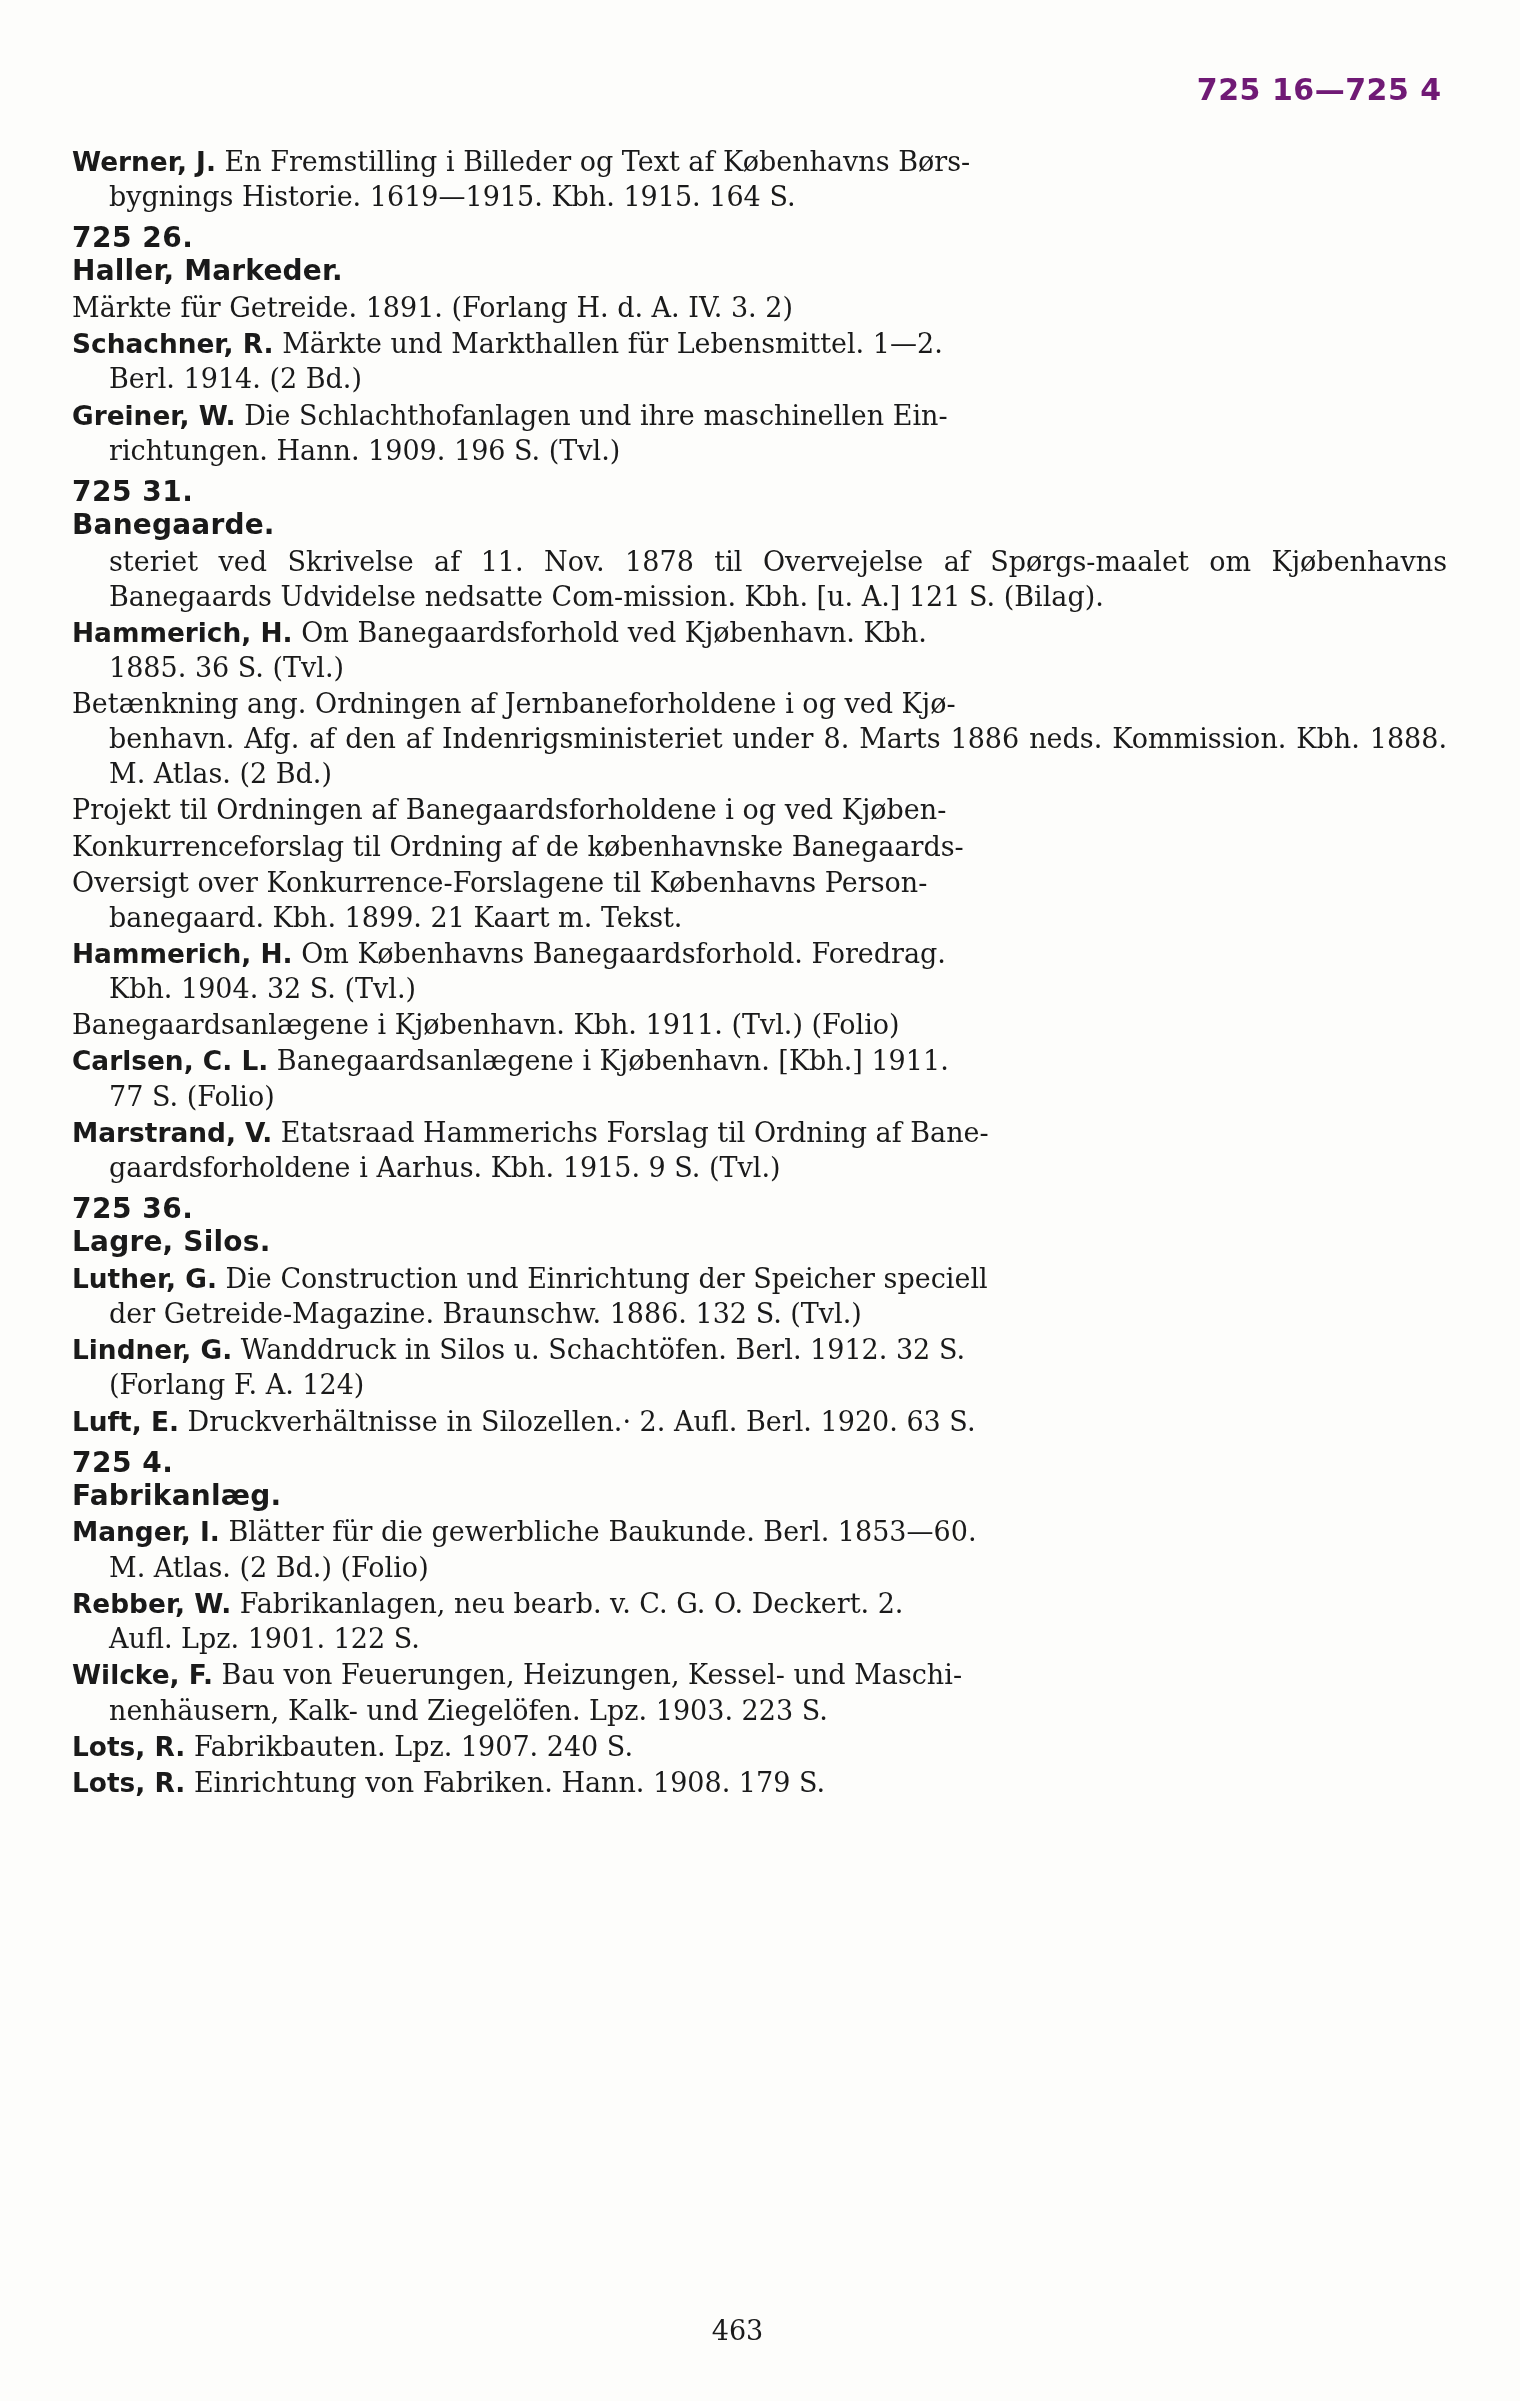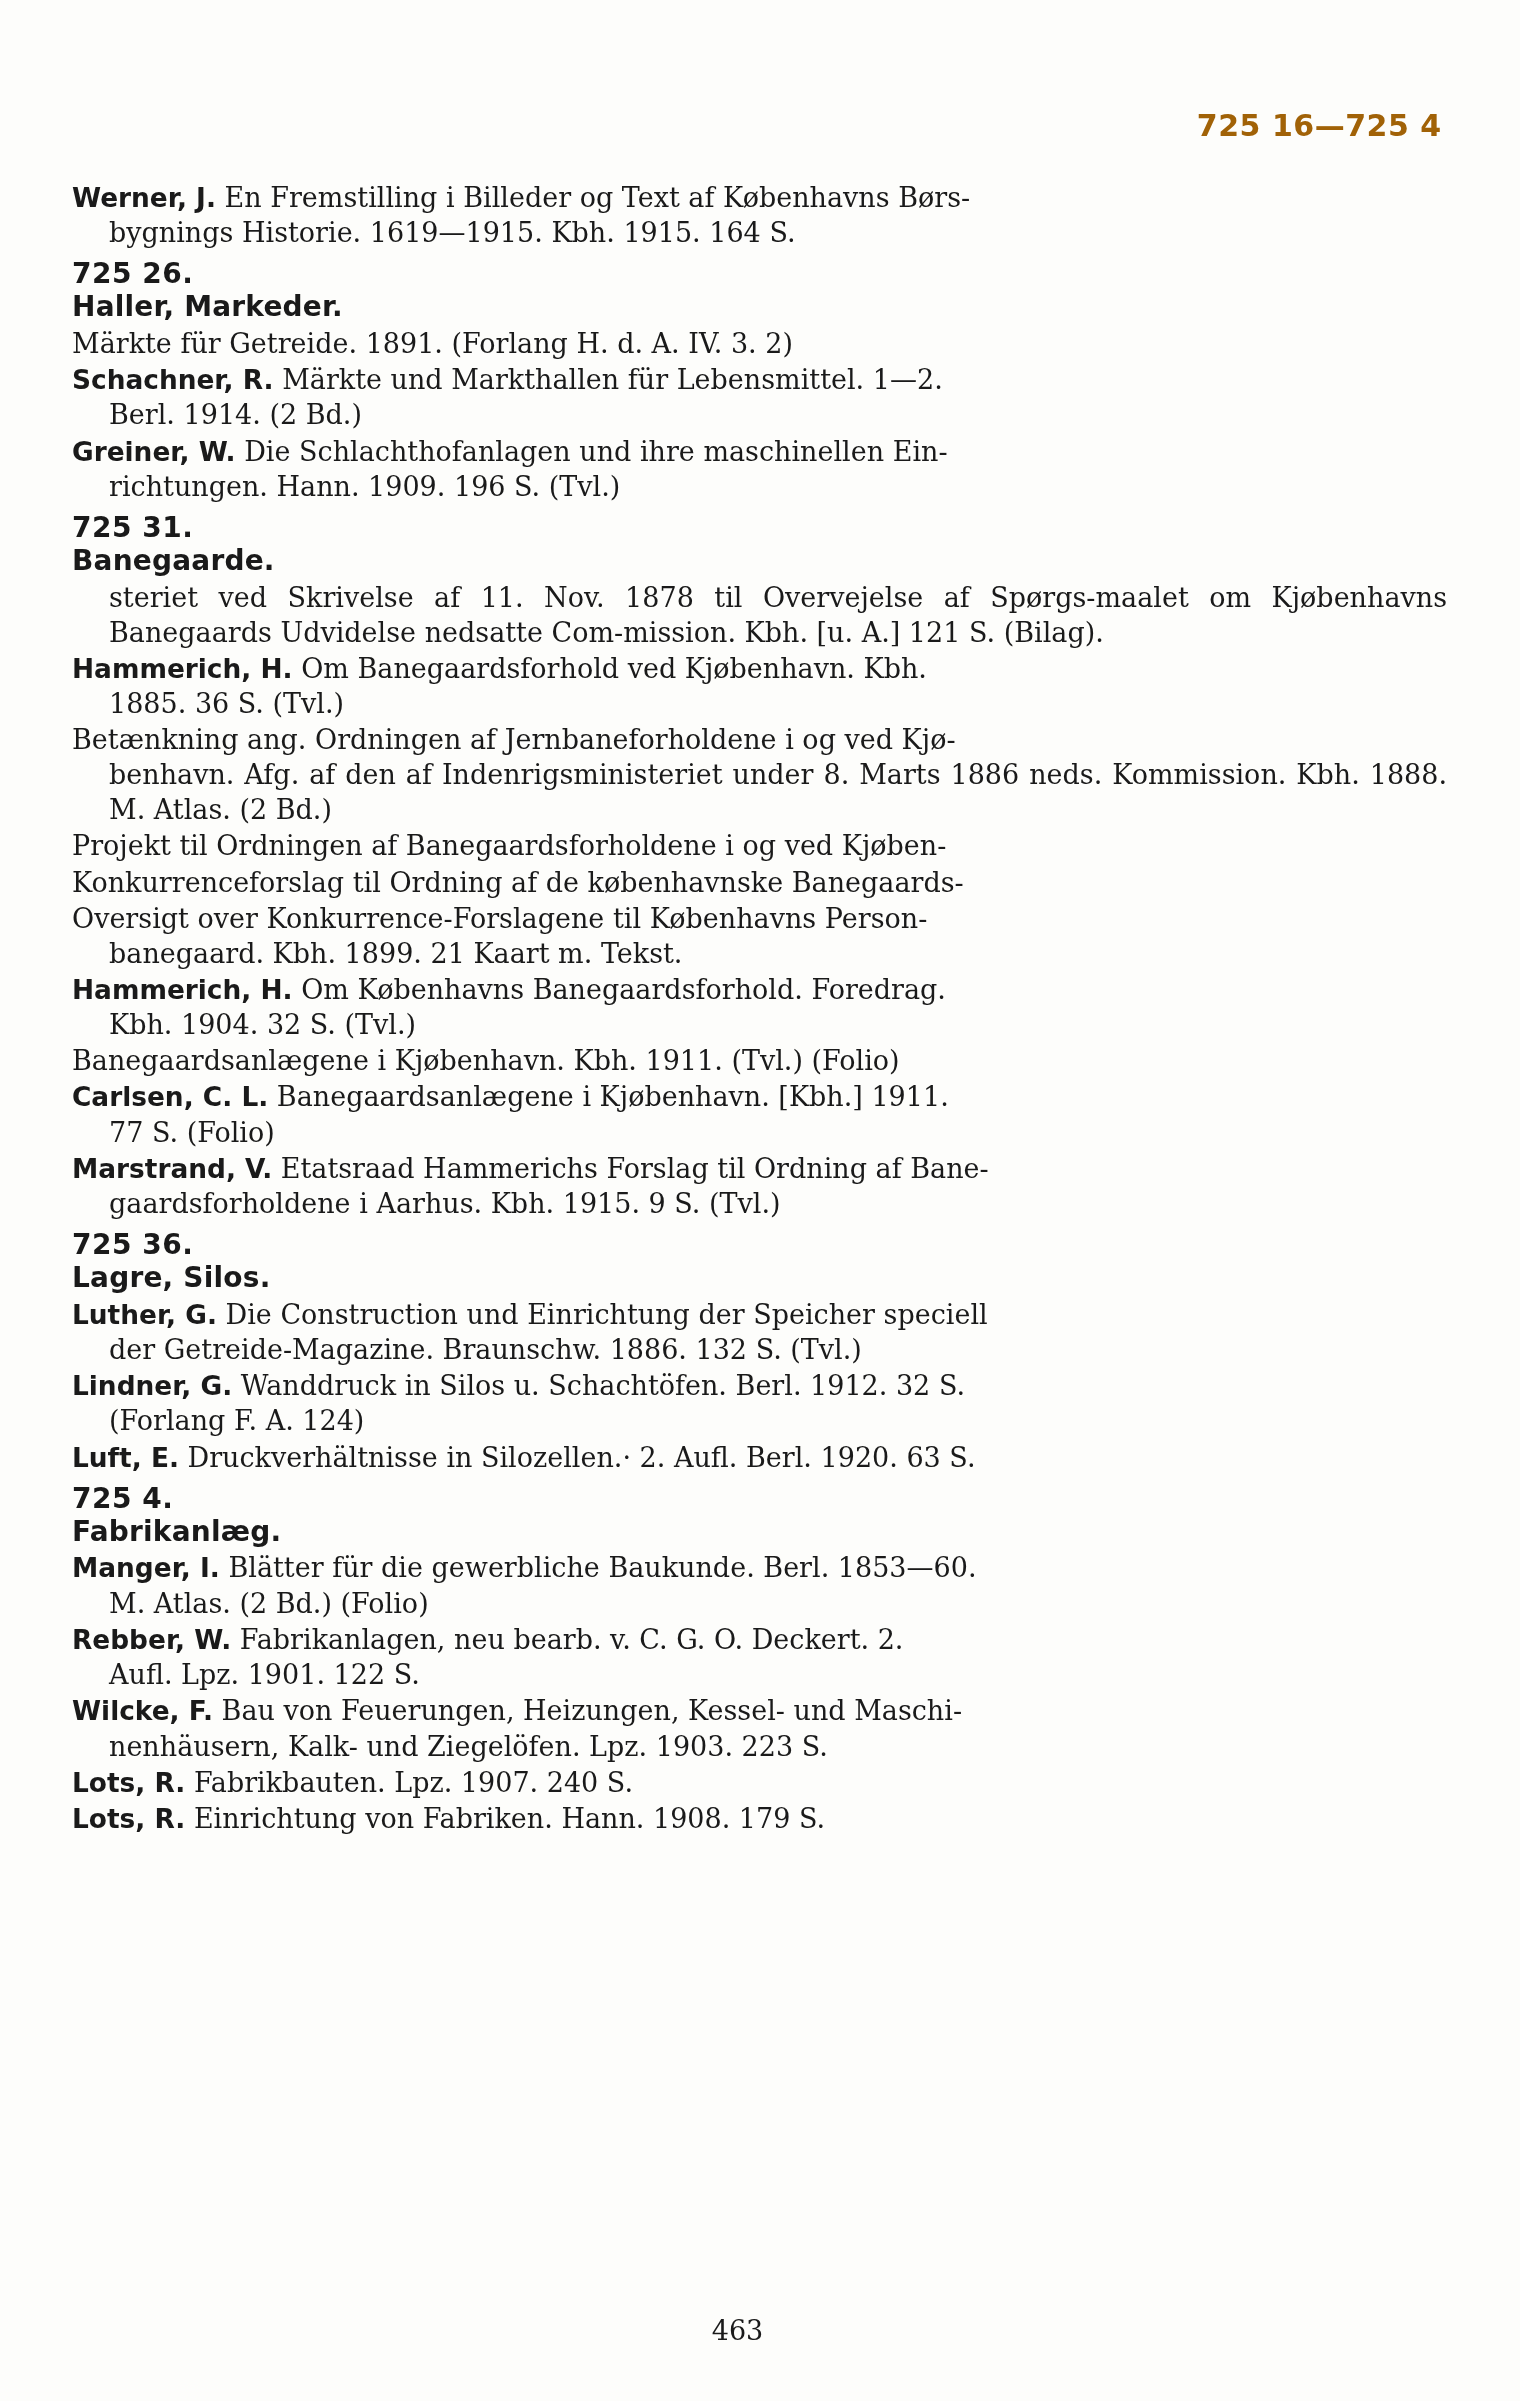--- a/index.html
+++ b/index.html
@@ -29,22 +29,21 @@
     width: 1383px;
   }
   .running-head {
     text-align: right;
     font-family: "DejaVu Sans", sans-serif;
     font-weight: bold;
     font-size: 30px;
     letter-spacing: 0.5px;
     margin-bottom: 37px;
     padding-right: 13.4px;
-    color: #a16207;
-    margin-top: 36px;
+    color: #701a75;
   }
   .entry {
     font-size: 27px;
     line-height: 1.30;
     margin: 0 8px 1px 0;
     text-align: justify;
     text-justify: inter-word;
     hyphens: manual;
   }
   .hang {

